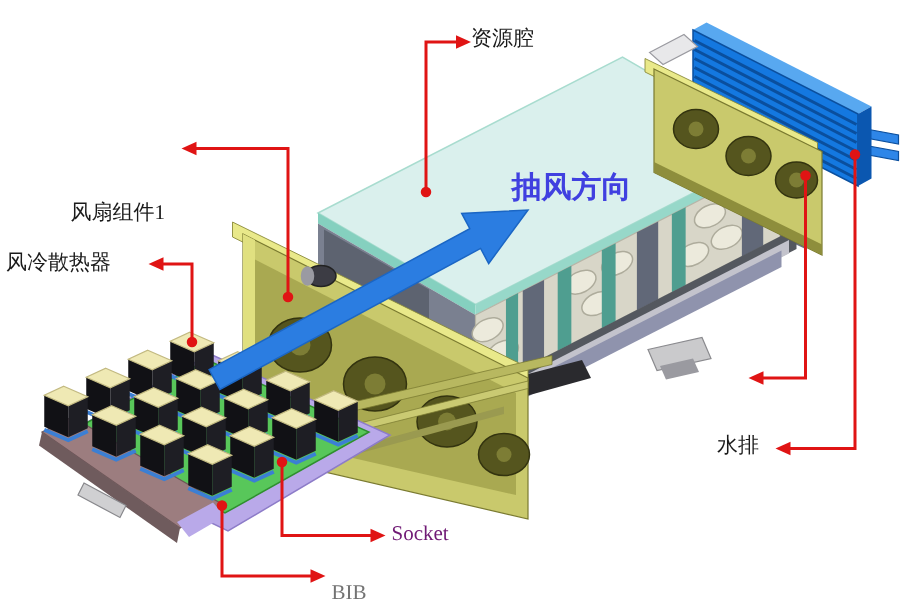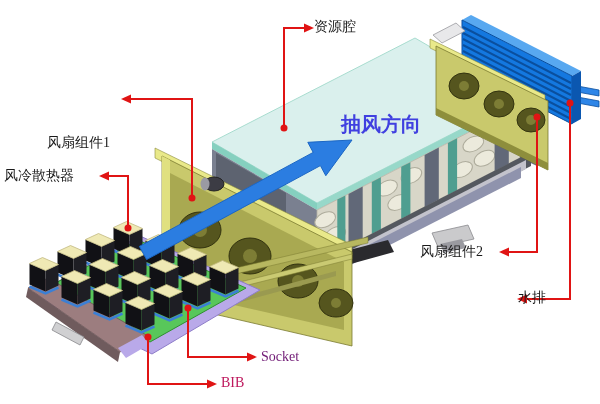--- a/index.html
+++ b/index.html
@@ -214,17 +214,16 @@
     <polygon points="207,379.5 217,384 207,388.5" fill="#e01414"></polygon>
     <polygon points="509,247.5 499,252 509,256.5" fill="#e01414"></polygon>
     <polygon points="527,294.5 517,299 527,303.5" fill="#e01414"></polygon>
   </g>
 </svg>
 
 <div class="lbl" style="left: 314px; top: 19px; color: rgb(26, 26, 26);">资源腔</div>
 <div class="lbl" style="left: 47px; top: 91px; color: rgb(26, 26, 26); margin-top: 44px;">风扇组件1</div>
 <div class="lbl" style="left: 4px; top: 168px; color: rgb(26, 26, 26);">风冷散热器</div>
 <div class="lbl" style="left: 261px; top: 349px; color: #701a75;">Socket</div>
-<div class="lbl" style="left: 221px; top: 375px; color: #be185d;">BIB</div>
-<div class="lbl" style="left: 420px; top: 244px; color: rgb(26, 26, 26);">风扇组件2</div>
-<div class="lbl" style="left: 478px; top: 290px; color: rgb(26, 26, 26); margin-left: 40px;">水排</div>
+<div class="lbl" style="left: 221px; top: 388px; color: #737373;">BIB</div>
+<div class="lbl" style="left: 478px; top: 290px; color: rgb(26, 26, 26);">水排</div>
 <div class="lbl-dir" style="left: 341px; top: 111px; color: rgb(64, 64, 224);">抽风方向</div>
 </div>
 
 </body></html>

